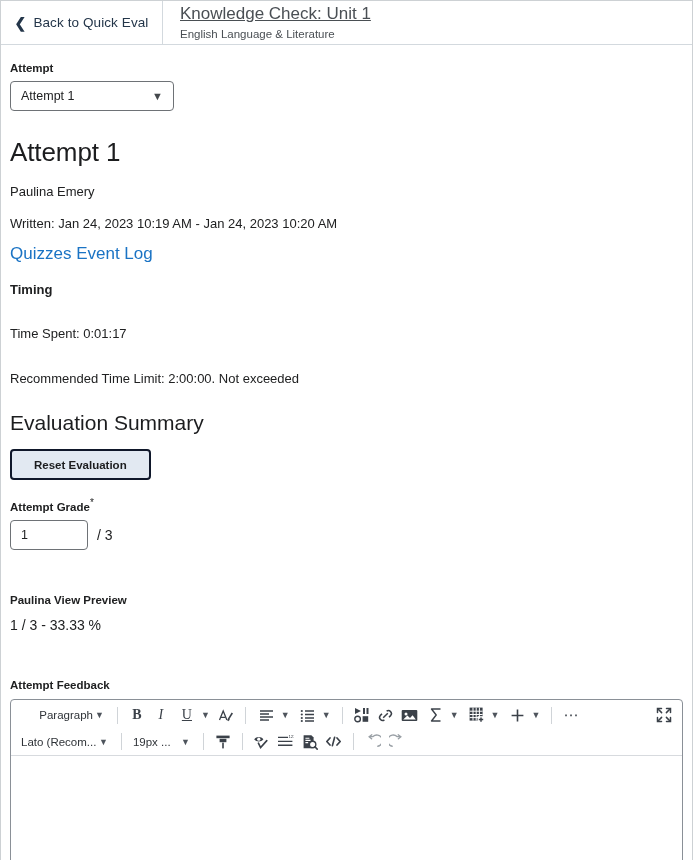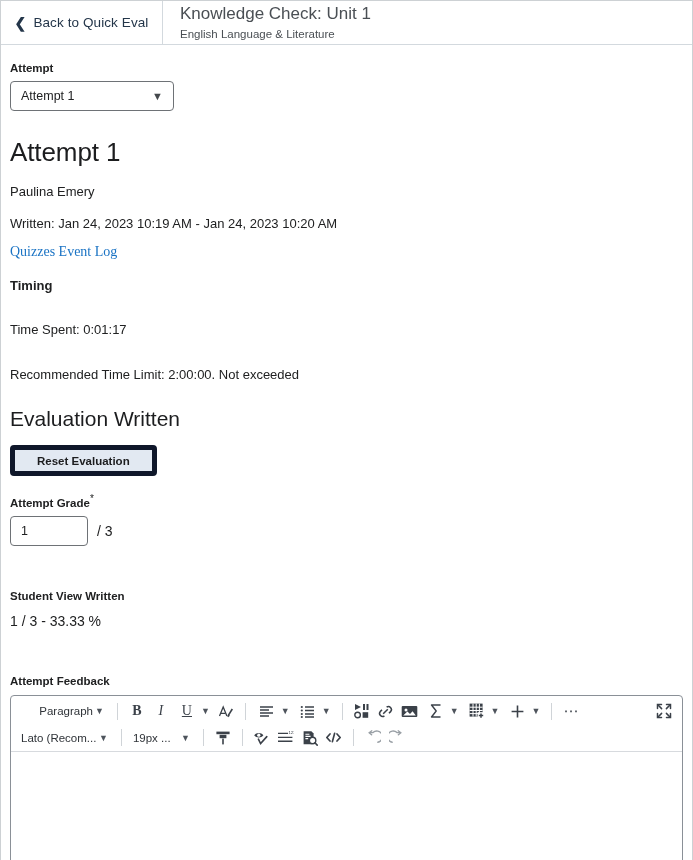--- a/index.html
+++ b/index.html
@@ -58,20 +58,21 @@
     justify-content: flex-end;
     padding-bottom: 4px;
     overflow: hidden;
   }
   .header-title {
     font-size: 17px;
     color: #4a4f54;
     line-height: 17px;
     margin-bottom: 6px;
     white-space: nowrap;
+    text-decoration: underline;
   }
   .header-sub {
     font-size: 11.5px;
     color: #4a4f54;
     line-height: 12px;
     white-space: nowrap;
   }
 
   
   .body {
@@ -127,38 +128,37 @@
     margin: 24px 0 0 0;
   }
   .para {
     font-size: 13px;
     color: #202122;
     margin-top: 16px;
     line-height: 16px;
   }
   .para.tight { margin-top: 29px; }
   a.inline-link {
-    font-size: 14px;
+    font-size: 17px;
     color: #1a73c4;
     text-decoration: none;
     display: inline-block;
     margin-top: 12px;
-    font-family: Liberation Serif, serif;
   }
   .sub-head {
     font-size: 13px;
     font-weight: bold;
     color: #202122;
     margin-top: 18px;
   }
 
   .btn-reset {
     margin-top: 14px;
     background: #e2e9f2;
-    border: 5px solid #0f172a;
+    border: 2px solid #0f172a;
     border-radius: 4px;
     color: #1c1d1f;
     font-family: "Liberation Sans", sans-serif;
     font-size: 11.5px;
     font-weight: bold;
     height: 31px;
     padding: 0 22px;
     cursor: pointer;
   }
 
@@ -296,33 +296,33 @@
     </div>
 
     <h1 class="page-h1">Attempt 1</h1>
     <div class="para">Paulina Emery</div>
     <div class="para">Written: Jan 24, 2023 10:19 AM - Jan 24, 2023 10:20 AM</div>
     <a class="inline-link" href="#">Quizzes Event Log</a>
     <div class="sub-head">Timing</div>
     <div class="para tight">Time Spent: 0:01:17</div>
     <div class="para tight">Recommended Time Limit: 2:00:00. Not exceeded</div>
 
-    <h2 class="page-h2">Evaluation Written</h2>
+    <h2 class="page-h2">Evaluation Summary</h2>
 
     <button class="btn-reset">Reset Evaluation</button>
 
     <div class="field-label">
       <span>Attempt Grade</span><span class="req-star">*</span>
     </div>
     <div class="grade-row">
       <input class="grade-input" type="text" value="1" style="">
       <span class="grade-denom">/ 3</span>
     </div>
 
-    <div class="field-label" style="margin-top:44px">Student View Written</div>
+    <div class="field-label" style="margin-top:44px">Paulina View Preview</div>
     <div class="preview-val">1 / 3 - 33.33 %</div>
 
     <div class="field-label" style="margin-top:46px">Attempt Feedback</div>
 
     
     <div class="editor">
 
       <div class="tb-row row1">
         <span class="tb-select w-para">
           <span class="lbl">Paragraph</span>

